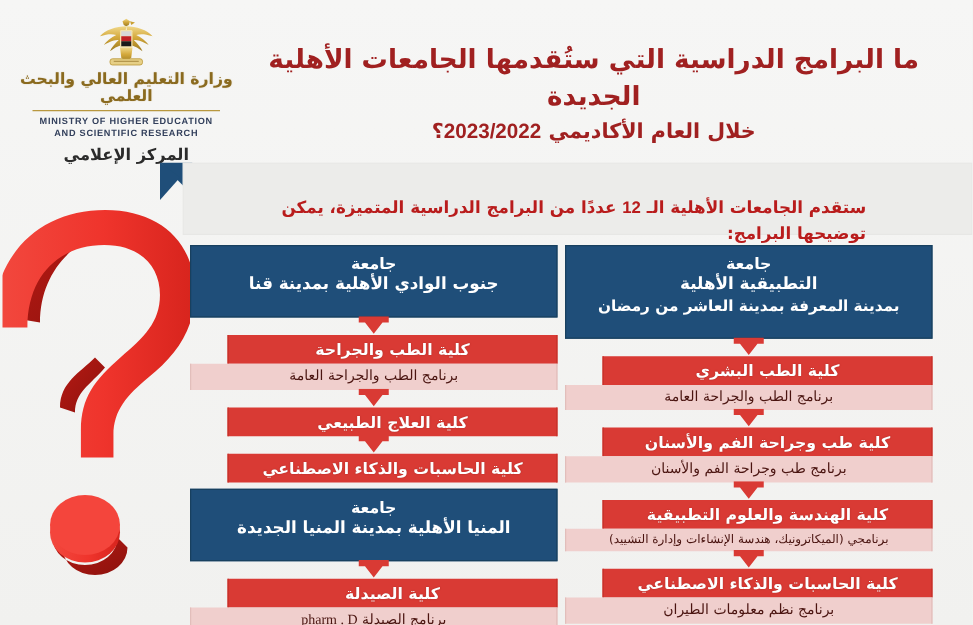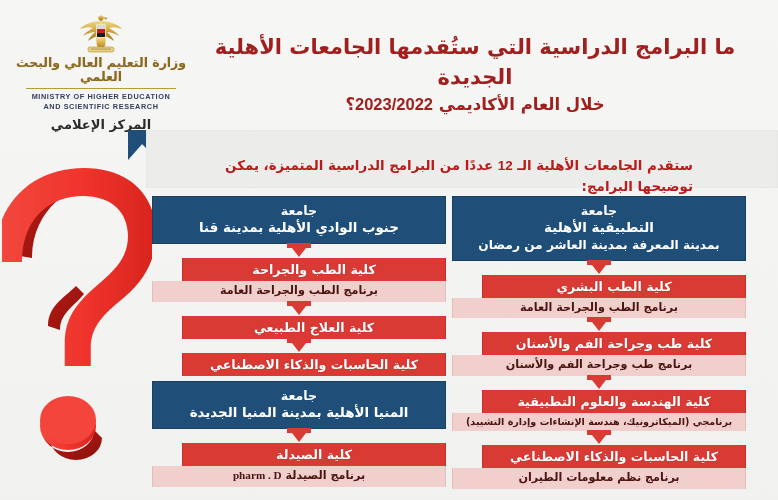--- a/index.html
+++ b/index.html
@@ -85,21 +85,21 @@
   .col-left  { left: 152px; }
   .col-right { left: 452px; }
 
   .uni-box {
     background: #1f4e79;
     color: #ffffff;
     font-weight: 700;
     text-align: center;
     font-size: 13.2px;
     line-height: 1.35;
-    padding: 5px 6px 6px 6px;
+    padding: 5px 6px 16px 6px;
     box-sizing: border-box;
     border: 1px solid #18405f;
   }
   .uni-box .u-l1 { font-size: 12.6px; }
   .uni-box .u-l2 { font-size: 13.4px; }
   .uni-box .u-l3 { font-size: 12.2px; }
 
   .fac-box {
     background: #d93a34;
     color: #ffffff;
@@ -110,21 +110,21 @@
     padding: 4px 5px;
     box-sizing: border-box;
     text-shadow: 0 0 1px rgba(90,0,0,.5);
     border-left: 1px solid #c53029;
     border-right: 1px solid #c53029;
     margin-left: 30px;
   }
   .prog-box {
     background: #f0cfcd;
     color: #4a1410;
-    font-weight: 700;
+    font-weight: 400;
     text-align: center;
     font-size: 11.2px;
     line-height: 1.2;
     padding: 3px 5px 4px 5px;
     box-sizing: border-box;
     border-left: 1px solid #e2bebb;
     border-right: 1px solid #e2bebb;
   }
   .prog-box.small { font-size: 9.6px; }
   .prog-box .ltr { font-family: "Liberation Serif", serif; direction: ltr; unicode-bidi: embed; }

